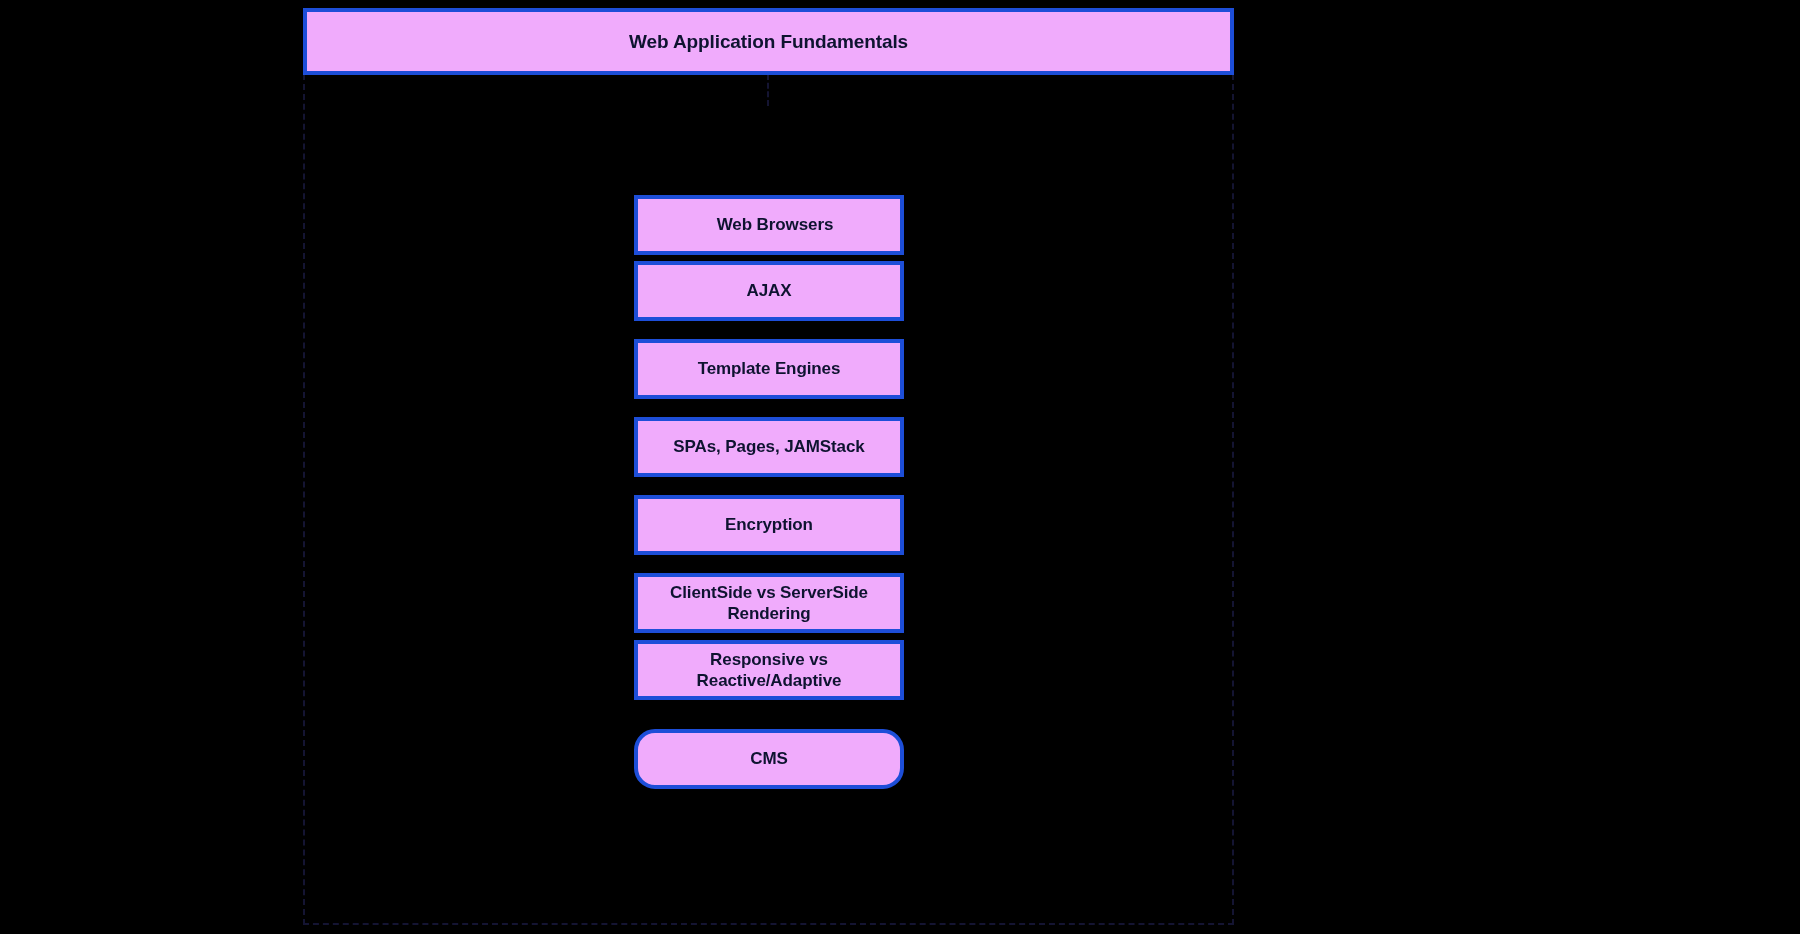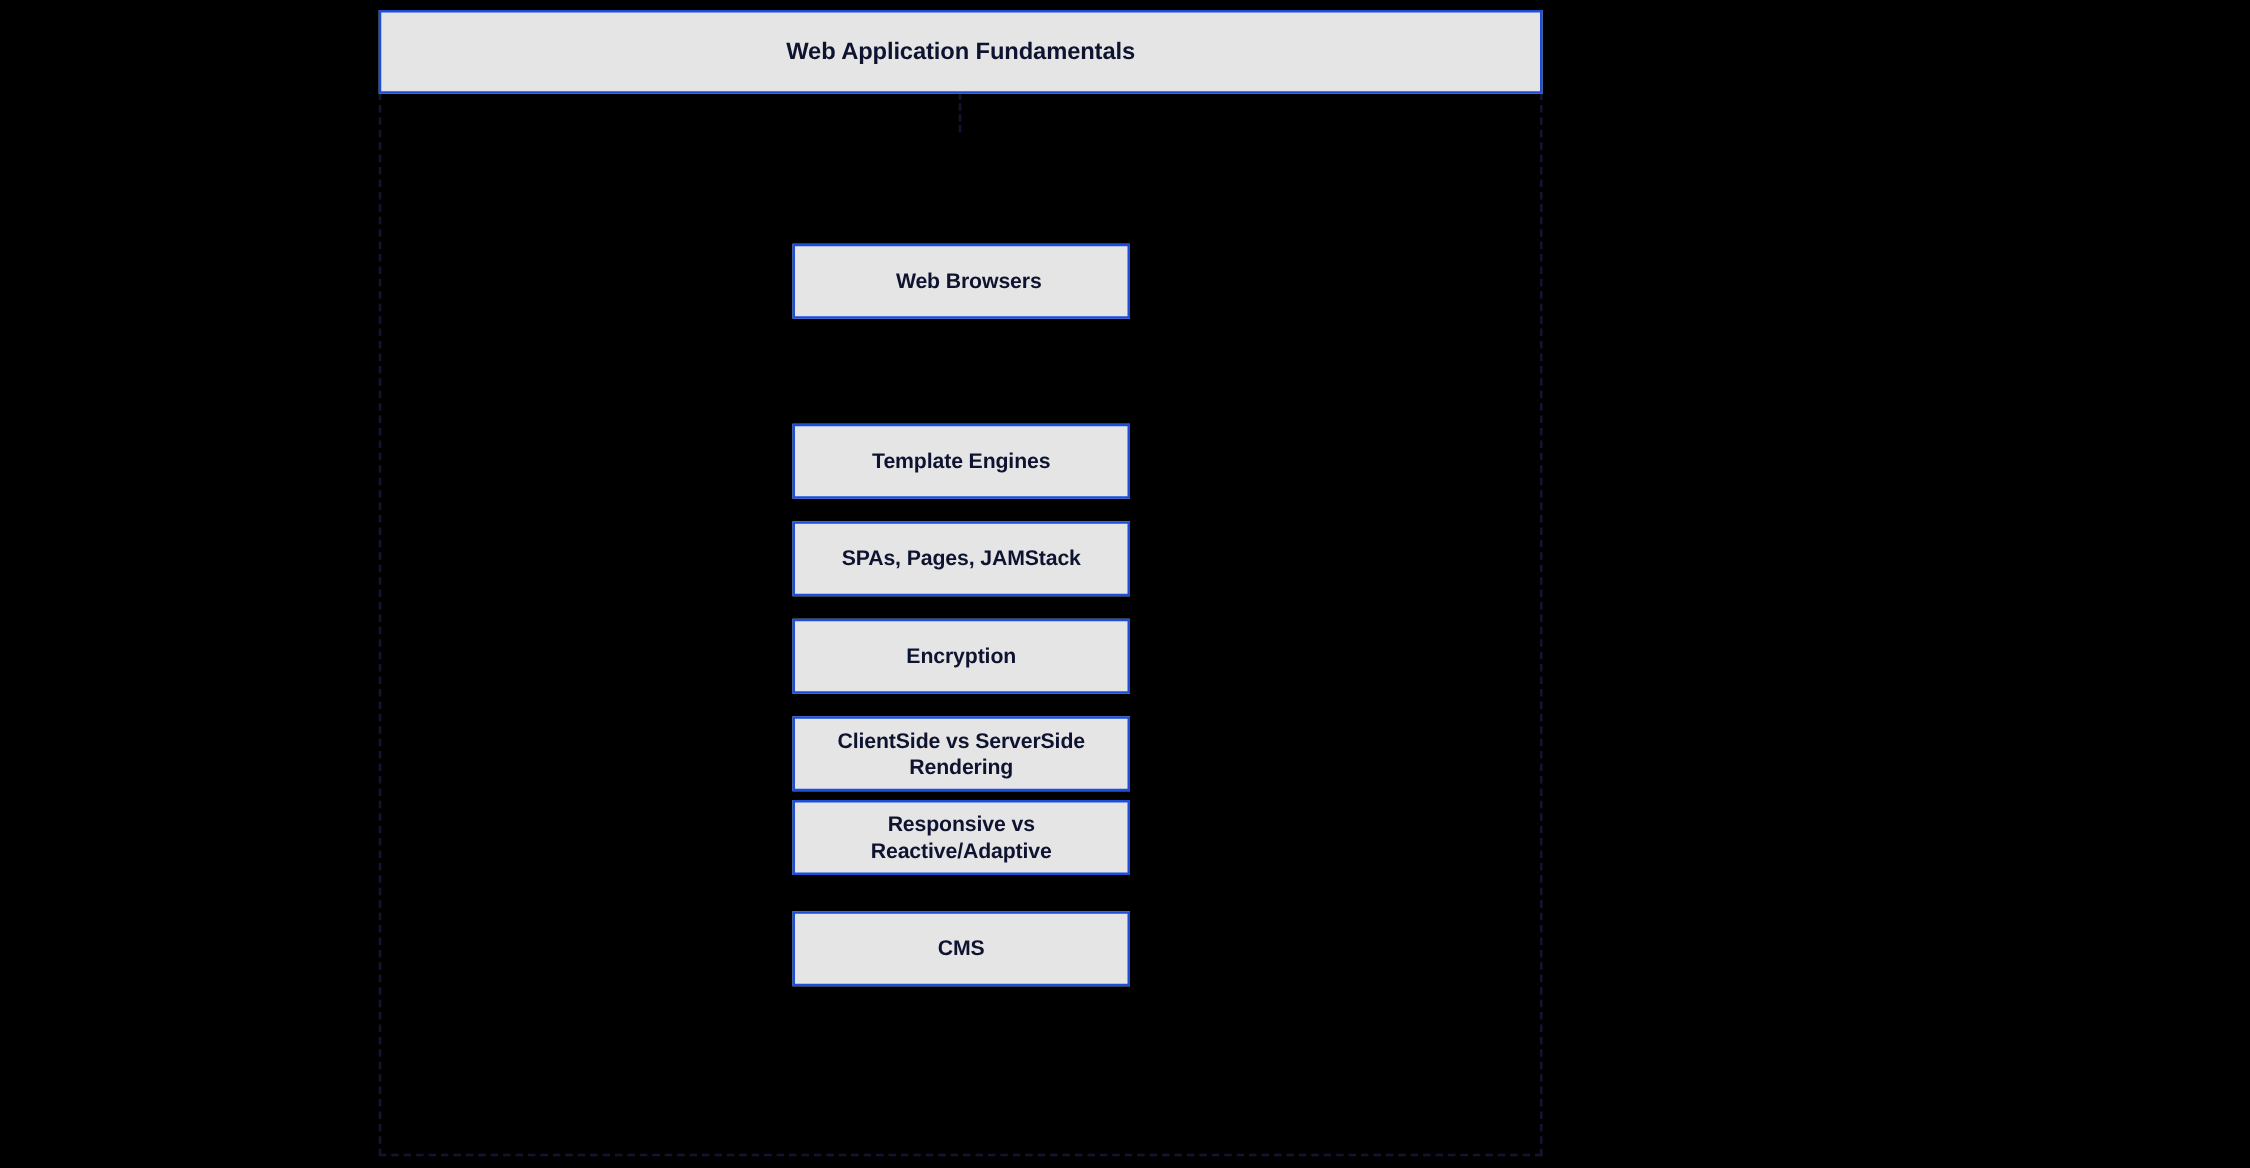--- a/index.html
+++ b/index.html
@@ -44,22 +44,22 @@
     top: 74px;
     width: 0;
     height: 32px;
     border-left: 2px dashed #141432;
   }
 
   
   .node {
     position: absolute;
     box-sizing: border-box;
-    background: #e5e5e5;
-    border: 2px solid #1d4ed8;
+    background: #f0abfc;
+    border: 4px solid #1d4ed8;
     display: flex;
     align-items: center;
     justify-content: center;
     text-align: center;
     color: #0E1330;
     font-weight: bold;
     letter-spacing: -0.1px;
   }
 
   .node-root {
@@ -100,20 +100,23 @@
 
   <div class="node node-root">
     <span class="label">Web Application Fundamentals</span>
   </div>
 
 
   <div class="node node-child" style="top:195px;padding-left:12px;">
     <span class="label">Web Browsers</span>
   </div>
 
+  <div class="node node-child" style="top:261px;">
+    <span class="label">AJAX</span>
+  </div>
 
   <div class="node node-child" style="top:339px;text-align:right;">
     <span class="label">Template Engines</span>
   </div>
 
   <div class="node node-child" style="top:417px;">
     <span class="label">SPAs, Pages, JAMStack</span>
   </div>
 
   <div class="node node-child" style="top:495px;">
@@ -123,17 +126,17 @@
   <div class="node node-child" style="top:573px;">
     <span class="label">ClientSide vs ServerSide
 Rendering</span>
   </div>
 
   <div class="node node-child" style="top:640px;">
     <span class="label">Responsive vs
 Reactive/Adaptive</span>
   </div>
 
-  <div class="node node-child" style="top:729px;">
+  <div class="node node-child" style="top:729px;border-radius:21px;">
     <span class="label">CMS</span>
   </div>
 
 </div>
 
 </body></html>

